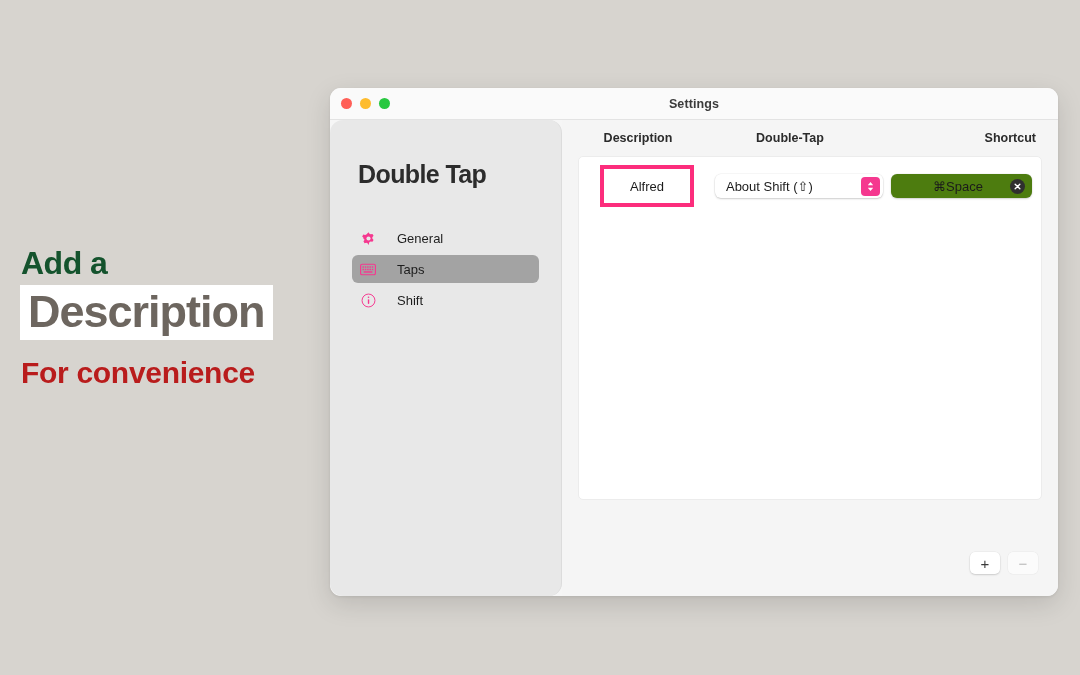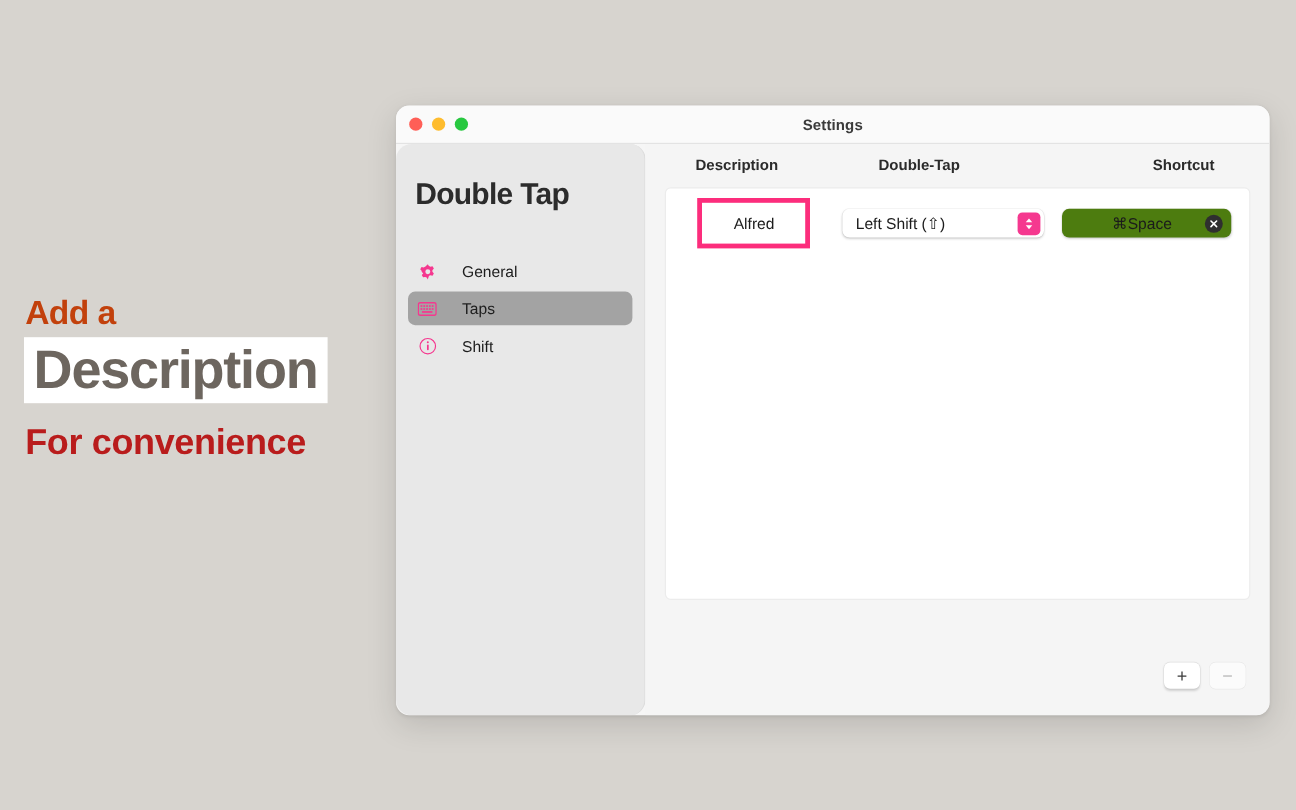--- a/index.html
+++ b/index.html
@@ -16,23 +16,23 @@
   }
 
   
   .promo {
     position: absolute;
     left: 20px;
     top: 247px;
     width: 300px;
   }
   .promo-line1 {
-    font-size: 28px;
-    font-weight: bold;
-    color: #c2410c;
+    font-size: 32px;
+    font-weight: bold;
+    color: #14532d;
     line-height: 1.0;
     letter-spacing: -0.5px;
     margin: 0 0 6px 0;
     padding-left: 1px;
   }
   .promo-line2-wrap {
     display: inline-block;
     background: #ffffff;
     padding: 4px 8px 6px 8px;
   }
@@ -109,21 +109,21 @@
     display: flex;
     min-height: 0;
   }
 
   
   .sidebar {
     width: 207px;
     min-width: 207px;
     background: #e8e8e8;
     border-right: 1px solid #dcdcdc;
-    padding: 0;
+    padding: 12px;
     border-radius: 13px;
   }
   .app-title {
     font-size: 25px;
     font-weight: bold;
     color: #2c2c2c;
     letter-spacing: -0.6px;
     margin: 28px 0 0 16px;
   }
   .nav {
@@ -389,21 +389,21 @@
         <div class="table-row">
 
           <div class="cell c1">
             <div class="desc-highlight">
               <span class="desc-text">Alfred</span>
             </div>
           </div>
 
           <div class="cell c2">
             <div class="popup">
-              <span class="popup-label">Left Shift (⇧)</span>
+              <span class="popup-label">About Shift (⇧)</span>
               <span class="stepper">
                 <svg width="11" height="13" viewBox="0 0 11 13">
                   <path d="M5.5 2 L8.2 5.2 L2.8 5.2 Z" fill="#ffffff"></path>
                   <path d="M5.5 11 L8.2 7.8 L2.8 7.8 Z" fill="#ffffff"></path>
                 </svg>
               </span>
             </div>
           </div>
 
           <div class="cell c3">

